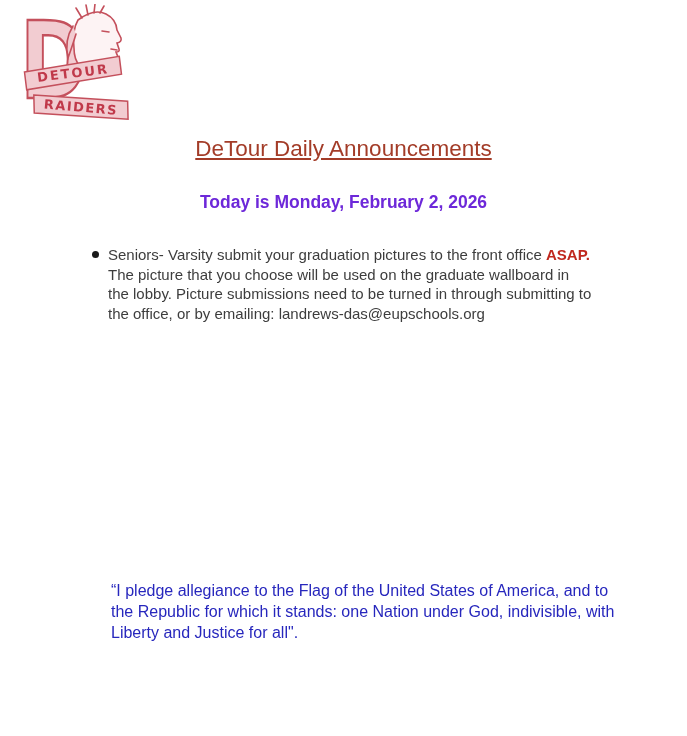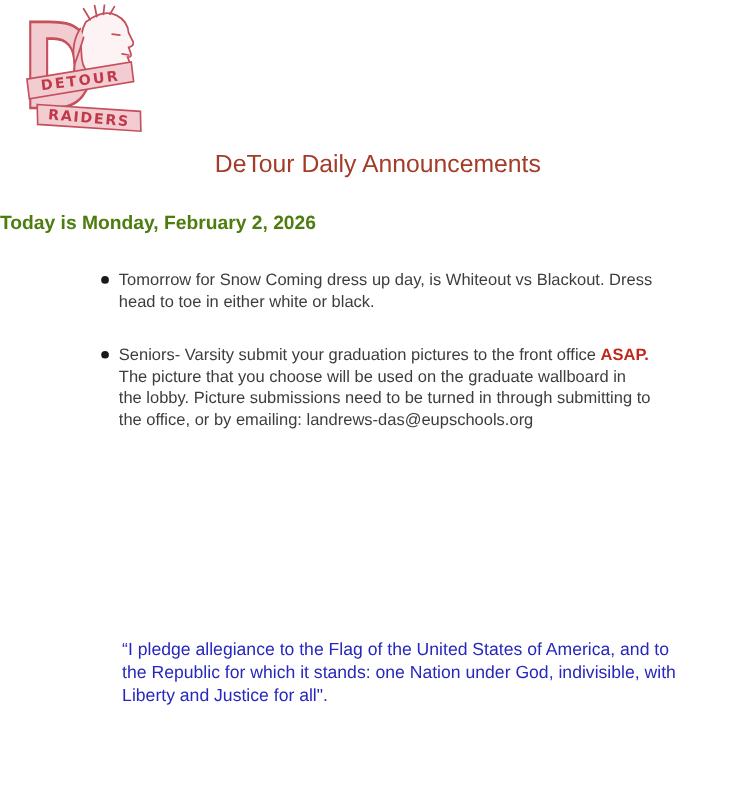--- a/index.html
+++ b/index.html
@@ -17,30 +17,31 @@
   }
   .page-title {
     position: absolute;
     top: 136px; left: 0;
     width: 687px;
     margin: 0;
     text-align: center;
     font-size: 22.5px;
     font-weight: 400;
     color: #a33c28;
+    text-decoration: underline;
   }
   .date-heading {
     position: absolute;
     top: 192px; left: 0;
     width: 687px;
     margin: 0;
-    text-align: left;
+    text-align: center;
     font-size: 17.5px;
     font-weight: 700;
-    color: #4d7c0f;
+    color: #6d28d9;
   }
   .announcements {
     position: absolute;
     top: 245px; left: 92px;
     width: 502px;
     margin: 0; padding: 0;
     list-style: none;
   }
   .announcements li {
     position: relative;
@@ -97,17 +98,16 @@
     <path d="M0,2 L94,0 L96,18 L2,20 Z" fill="#f2ccd1" stroke="#c4505c" stroke-width="1.5"></path>
     <text x="48" y="14.5" text-anchor="middle" font-family="'DejaVu Sans', sans-serif" font-weight="bold" font-size="13" letter-spacing="1.5" fill="#c0394a">RAIDERS</text>
   </g>
 </svg>
 
 <h1 class="page-title">DeTour Daily Announcements</h1>
 
 <h2 class="date-heading">Today is Monday, February 2, 2026</h2>
 
 <ul class="announcements">
-    <li><span>Tomorrow for Snow Coming dress up day, is Whiteout vs Blackout. Dress head to toe in either white or black.</span></li>
     <li><span>Seniors- Varsity submit your graduation pictures to the front office </span><span class="seg-red-bold">ASAP.</span><span> The picture that you choose will be used on the graduate wallboard in the lobby. Picture submissions need to be turned in through submitting to the office, or by emailing: landrews-das@eupschools.org</span></li>
   </ul>
 
 <p class="pledge">“I pledge allegiance to the Flag of the United States of America, and to the Republic for which it stands: one Nation under God, indivisible, with Liberty and Justice for all".</p>
 
 </body></html>

